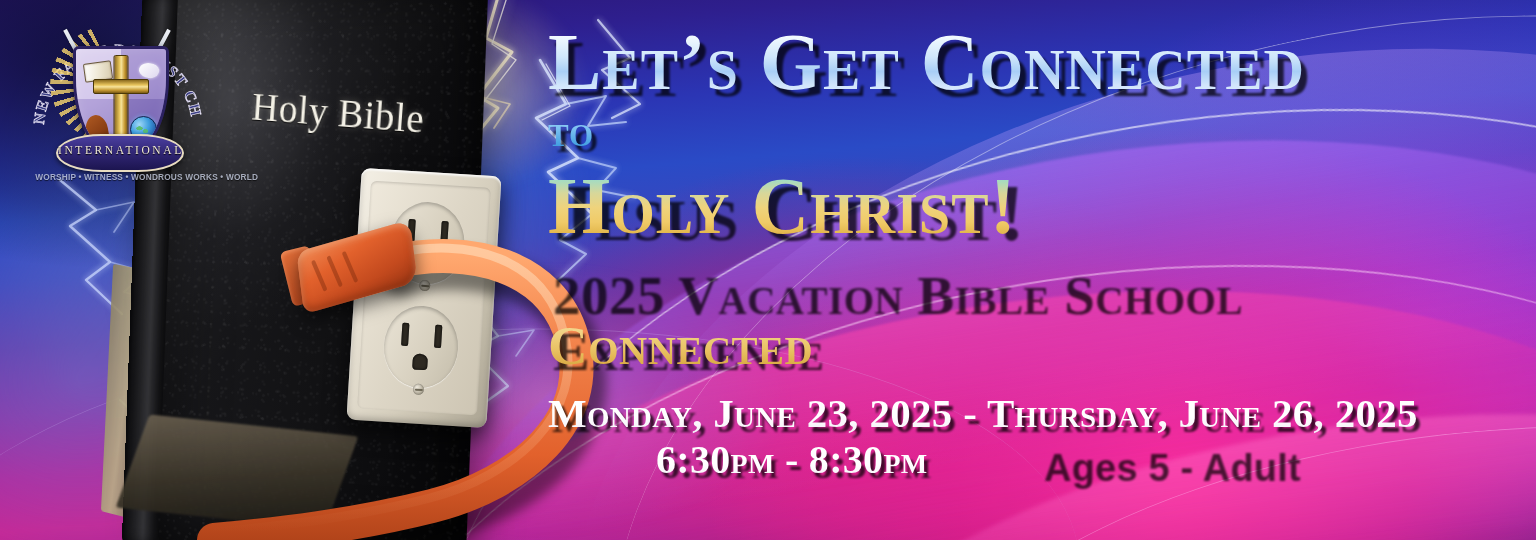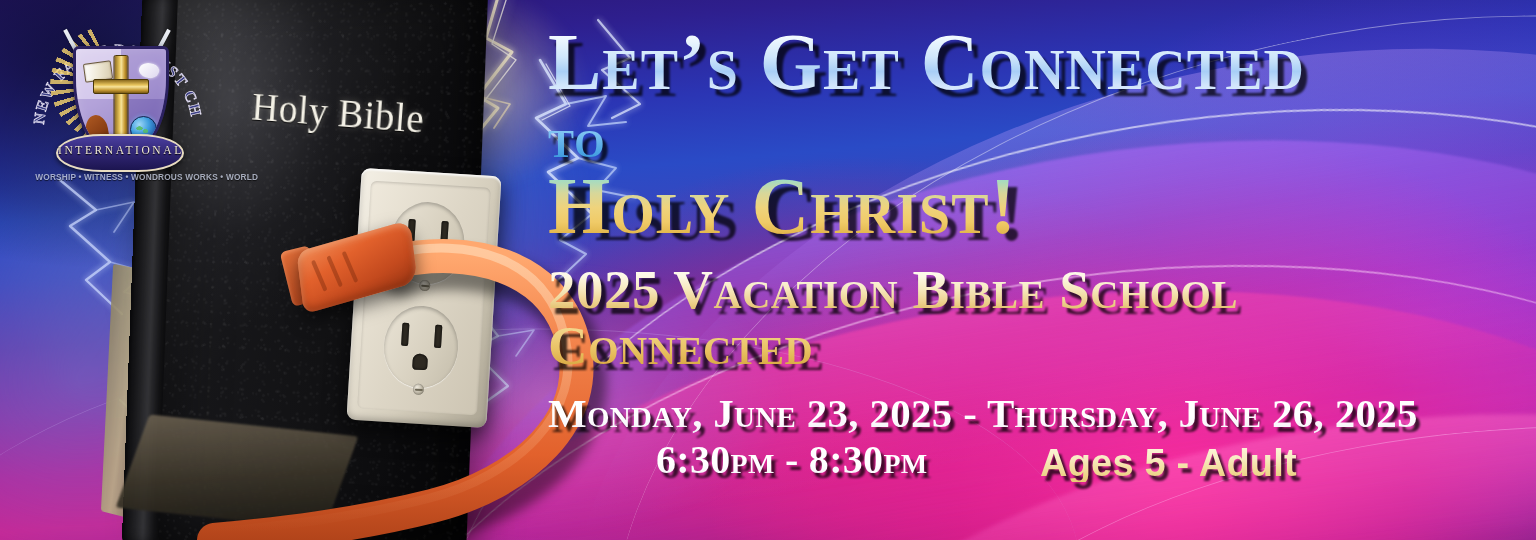--- a/index.html
+++ b/index.html
@@ -400,21 +400,21 @@
     z-index:1;
   }
   .fg{z-index:2;}
 
   
   #l1,#l1s{top:22px;font-size:80px;letter-spacing:1px;}
   #l1s{transform:translate(6px,7px);}
   #l1{background-image:linear-gradient(180deg,#ffffff 0%,#f4fbff 16%,#cfe6fb 44%,#a8cef6 62%,#cfe4fb 78%,#eaf4ff 100%);}
 
   
-  #l2,#l2s{top:110px;font-size:56px;letter-spacing:1px;}
+  #l2,#l2s{top:110px;font-size:44px;letter-spacing:1px;}
   #l2s{transform:translate(5px,6px);}
   #l2{background-image:linear-gradient(180deg,#bfe4fb 0%,#7fc3f2 40%,#4ba4e4 75%,#2f8fd6 100%);}
 
   
   #l3,#l3s{top:166px;font-size:80px;letter-spacing:1px;}
   #l3s{transform:translate(6px,7px);}
   #l3{background-image:linear-gradient(180deg,#7fd6d2 0%,#9fdcc6 16%,#d7d79a 34%,#efd37c 52%,#f0cb68 70%,#dfb246 88%,#c79b32 100%);}
 
   
   #l4,#l4s{top:262px;font-size:55px;letter-spacing:.5px;}
@@ -613,30 +613,28 @@
     <div class="shadowbox" id="l1s">Let’s Get Connected</div>
     <div class="ln grad fg" id="l1">Let’s Get Connected</div>
 
     <div class="shadowbox" id="l2s">to</div>
     <div class="ln grad fg" id="l2">to</div>
 
     <div class="shadowbox" id="l3s">Jesus Christ!</div>
     <div class="ln grad fg" id="l3">Holy Christ!</div>
 
     <div class="shadowbox" id="l4s">2025 Vacation Bible School</div>
-    <div class="ln grad fg" id="l4">2025 Vacation Bible School</div>
 
     <div class="shadowbox" id="l5s">Experience</div>
     <div class="ln grad fg" id="l5">Connected</div>
 
     <div class="shadowbox" id="l6s">Monday, June 23, 2025 - Thursday, June 26, 2025</div>
     <div class="ln grad fg" id="l6">Monday, June 23, 2025 - Thursday, June 26, 2025</div>
 
     <div id="row7">
       <div class="t7s" id="times">6:30pm - 8:30pm</div>
       <div class="t7 grad" id="time">6:30pm - 8:30pm</div>
 
       <div class="t7s" id="agess">Ages 5 - Adult</div>
-      <div class="t7 grad" id="ages">Ages 5 - Adult</div>
     </div>
 
   </div>
 </div>
 
 </body></html>

